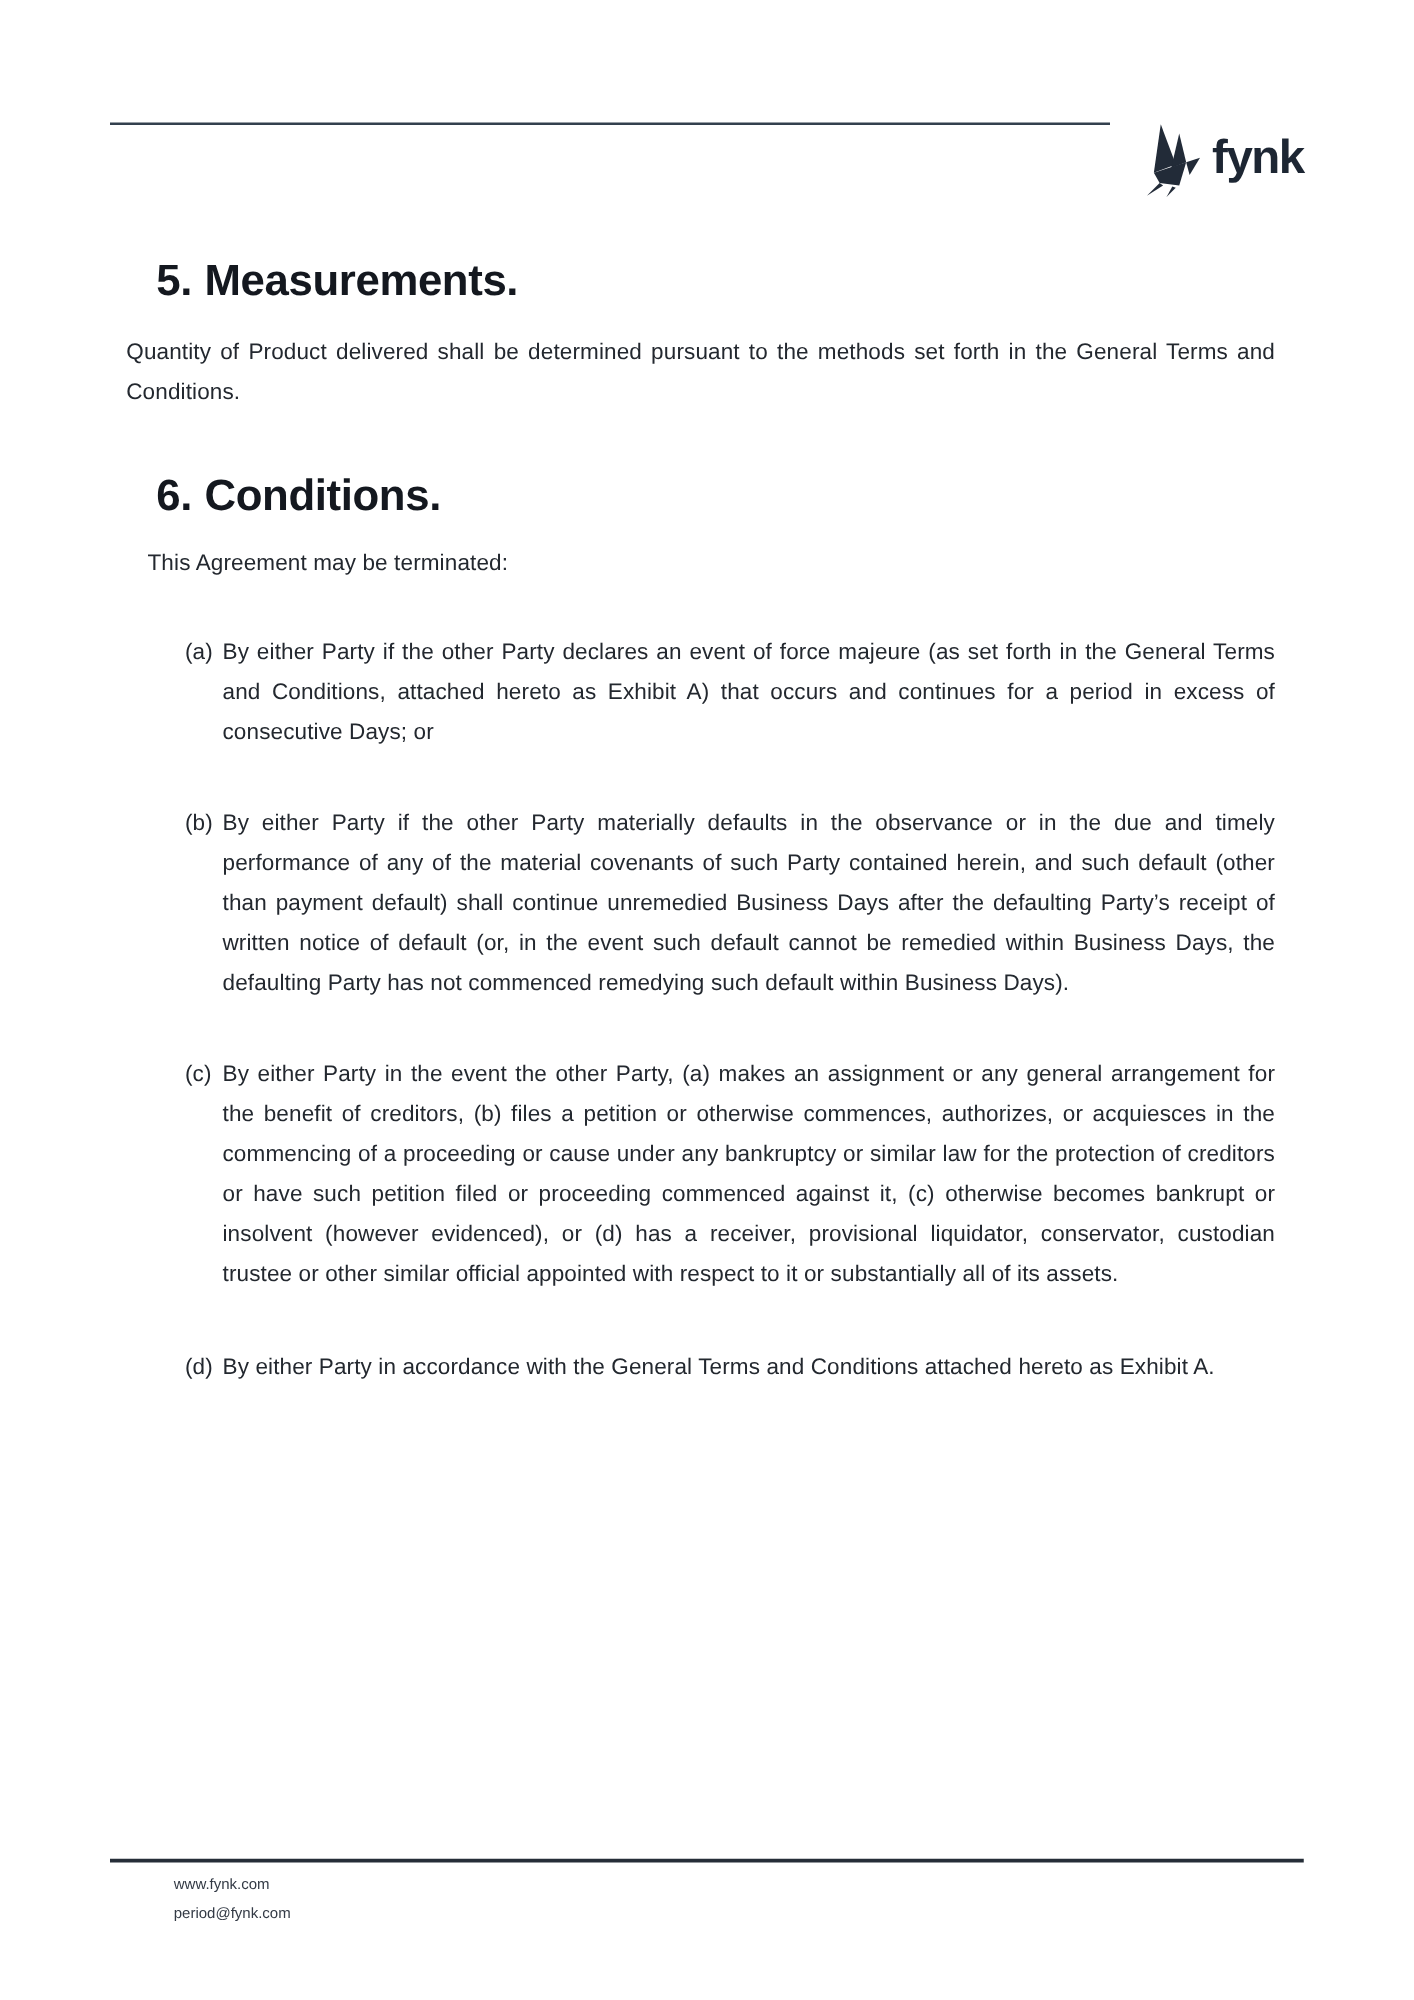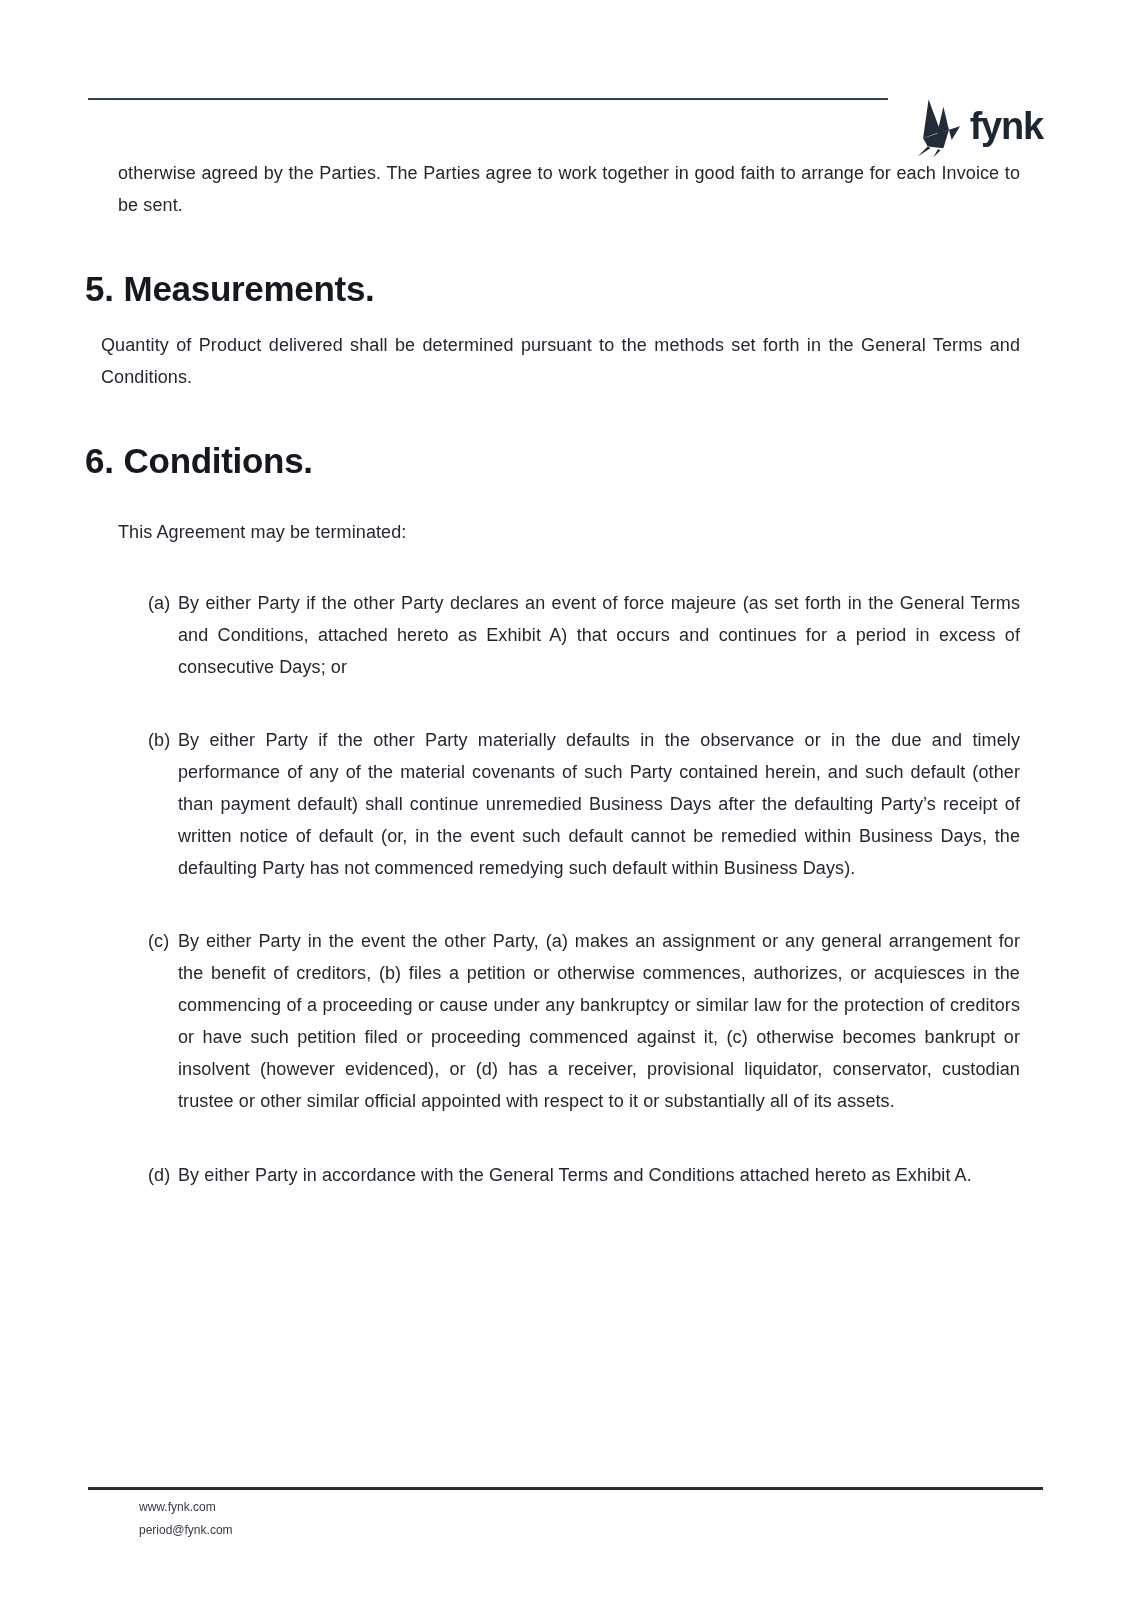--- a/index.html
+++ b/index.html
@@ -57,23 +57,23 @@
   }
   .heading{
     margin:0;
     font-size:35px;
     line-height:41px;
     font-weight:700;
     letter-spacing:-0.3px;
     color:#14181f;
   }
   .heading .h-num{margin-right:10px;}
-  .mt-heading{margin-top:47px;}
+  .mt-heading{margin-top:47px;margin-left:40px;}
   .mt-after-heading{margin-top:20px;margin-left:16px;}
-  .mt-lead{margin-top:35px;}
+  .mt-lead{margin-top:17px;}
   .list-item{
     position:relative;
     margin:0 0 0 33px;
     padding-left:60px;
     font-size:18px;
     line-height:32px;
     letter-spacing:0.1px;
     color:#23282f;
     text-align:justify;
   }
@@ -123,21 +123,20 @@
           <polygon points="17,52 6,63 20,54"></polygon>
           <polygon points="28,55 23,64 31,56"></polygon>
         </svg>
       </span>
       <span class="wordmark">fynk</span>
     </div>
   </div>
 
   <div class="content">
 
-    <p class="body-text">otherwise agreed by the Parties. The Parties agree to work together in good faith to arrange for each Invoice to be sent.</p>
 
     <h2 class="heading mt-heading"><span class="h-num">5.</span><span>Measurements.</span></h2>
 
     <p class="body-text mt-after-heading">Quantity of Product delivered shall be determined pursuant to the methods set forth in the General Terms and Conditions.</p>
 
     <h2 class="heading mt-heading"><span class="h-num">6.</span><span>Conditions.</span></h2>
 
     <p class="body-text mt-lead">This Agreement may be terminated:</p>
 
     <div class="list-item mt-item-a">

